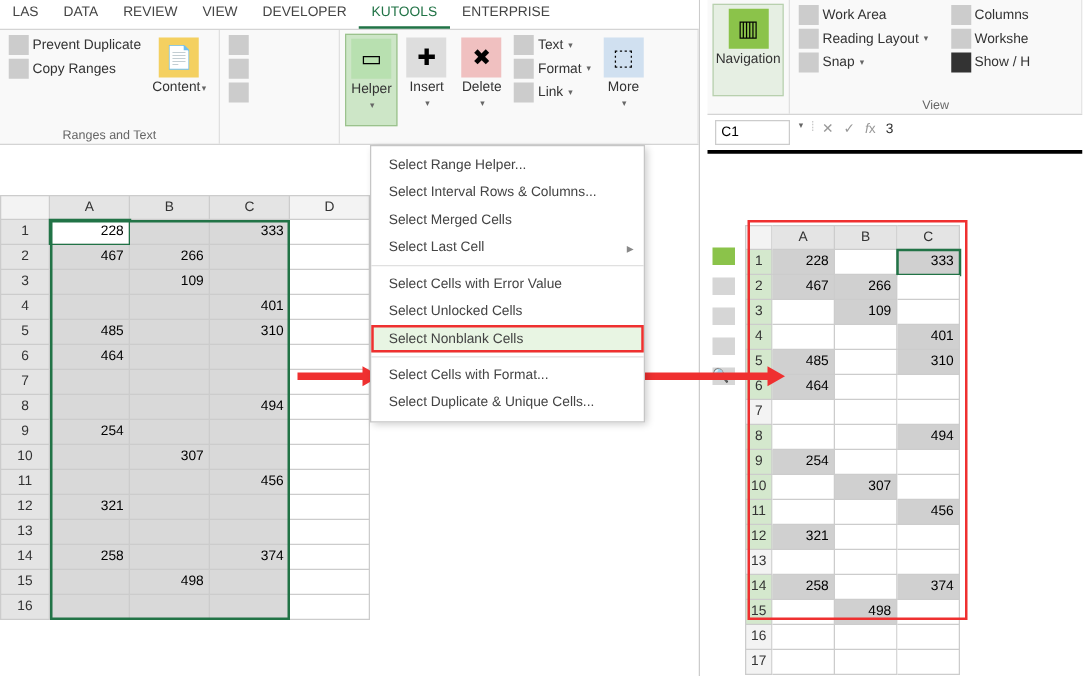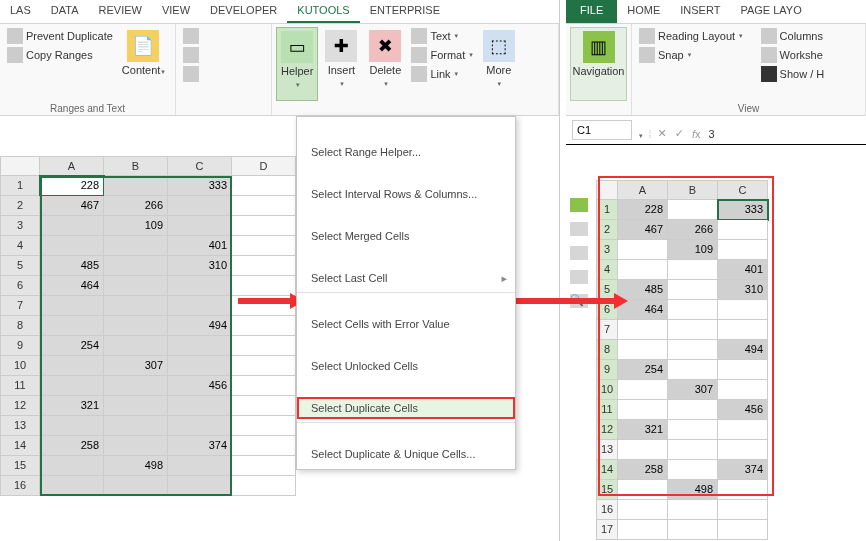--- a/index.html
+++ b/index.html
@@ -17,39 +17,39 @@
 .grp-label { text-align:center; font-size:10px; color:#666; padding:2px 0 1px; }
 .big-btn { display:flex; flex-direction:column; align-items:center; justify-content:flex-start; padding:3px 4px; min-width:42px; cursor:pointer; }
 .big-btn.open { background:#cde6c7; border:1px solid #9bc28d; }
 .big-ico { width:32px; height:32px; background:#ddd; margin-bottom:2px; display:flex; align-items:center; justify-content:center; font-size:18px; }
 .big-lbl { font-size:11px; text-align:center; color:#333; line-height:1.1; }
 .sm-stack { display:flex; flex-direction:column; gap:1px; }
 .sm-btn { display:flex; align-items:center; gap:3px; padding:1px 3px; cursor:pointer; font-size:11px; color:#333; white-space:nowrap; }
 .sm-ico { width:16px; height:16px; background:#ccc; display:inline-block; }
 .tri { font-size:7px; color:#666; margin-left:1px; }
 .dropdown { position:absolute; left:296px; top:116px; width:220px; background:#fff; border:1px solid #c6c6c6; box-shadow:2px 2px 6px rgba(0,0,0,.2); padding:4px 0; z-index:50; }
-.dd-item { padding:5px 14px; font-size:11px; color:#444; cursor:pointer;margin-top:20px; }
+.dd-item { padding:5px 14px; font-size:11px; color:#444; cursor:pointer; }
 .dd-item.hl { background:#e8f5e3; border:2px solid #ef3030; padding:3px 12px; }
 .dd-sep { height:1px; background:#e0e0e0; margin:3px 0; }
 .arrow-sub { position:absolute; right:8px; color:#888; }
 .sheet-hdr { display:flex; height:20px; margin-top:6px; }
 .corner { width:40px; border:1px solid #ccc; background:#f3f3f3; }
 .col-h { width:64px; border:1px solid #ccc; border-left:0; background:#e4e4e4; text-align:center; line-height:18px; color:#333; }
 .col-h.nosel { background:#f3f3f3; }
 .row { display:flex; height:20px; }
 .row-h { width:40px; border:1px solid #ccc; border-top:0; background:#e4e4e4; text-align:center; line-height:18px; color:#333; }
 .row-h.nosel { background:#f3f3f3; }
 .cell { width:64px; border:1px solid #ccc; border-top:0; border-left:0; background:#d9d9d9; text-align:right; padding-right:4px; line-height:18px; color:#000; }
 .cell.nosel { background:#fff; }
 .cell.active { background:#fff; outline:2px solid #217346; outline-offset:-1px; }
 .grid-wrap { position:relative; }
 .sel-border { position:absolute; border:2px solid #217346; pointer-events:none; }
 .arrow-red-line { position:absolute; height:6px; background:#ef3030; }
 .arrow-head { position:absolute; width:0; height:0; border-top:8px solid transparent; border-bottom:8px solid transparent; border-left:14px solid #ef3030; }
-.namebox { padding:4px 6px; display:flex; align-items:flex-end; gap:6px; border-bottom:1px solid #000000; }
+.namebox { padding:4px 6px; display:flex; align-items:flex-start; gap:6px; border-bottom:3px solid #000000; }
 .nb-input { width:60px; height:20px; border:1px solid #ccc; padding:0 4px; font-size:11px; }
 .fx-area { display:flex; align-items:center; gap:8px; color:#999; font-size:11px; }
 .side-icons { position:absolute; left:4px; top:198px; display:flex; flex-direction:column; gap:10px; }
 .side-ico { width:18px; height:14px; background:#d6d6d6; }
 .side-ico.g { background:#8bc34a; }
 .r-grid { position:absolute; left:30px; top:174px; }
 .red-box { position:absolute; border:2px solid #ef3030; pointer-events:none; }
 .hl-cell { background:#d0d0d0 !important; }
 .nav-btn { background:#e6efe3; border:1px solid #b8d0ae; }
 </style>
@@ -147,22 +147,23 @@
   </div>
 
   <div class="dropdown" id="dropdown">
       <div class="dd-item">Select Range Helper...</div>
       <div class="dd-item">Select Interval Rows &amp; Columns...</div>
       <div class="dd-item">Select Merged Cells</div>
       <div class="dd-item">Select Last Cell<span class="arrow-sub">▸</span></div>
       <div class="dd-sep"></div>
       <div class="dd-item">Select Cells with Error Value</div>
       <div class="dd-item">Select Unlocked Cells</div>
-      <div class="dd-item hl">Select Duplicate Cells</div>
+      <div class="dd-item hl">Select Nonblank Cells</div>
       <div class="dd-sep"></div>
+      <div class="dd-item">Select Cells with Format...</div>
       <div class="dd-item">Select Duplicate &amp; Unique Cells...</div>
     </div>
 
   <div class="grid-wrap" style="margin-top:40px" id="grid-left">
       <div class="sheet-hdr">
         <div class="corner" style="width: 40px;"></div>
         <div class="col-h" style="width: 64px;">A</div>
         <div class="col-h" style="width: 64px;">B</div>
         <div class="col-h" style="width: 64px;">C</div>
         <div class="col-h nosel" style="width: 64px;">D</div>
@@ -277,39 +278,37 @@
         <div class="cell" style="width: 64px;"></div>
         <div class="cell" style="width: 64px;"></div>
         <div class="cell" style="width: 64px;"></div>
         <div class="cell nosel" style="width: 64px;"></div>
       </div>
       <div class="sel-border" style="left: 40px; top: 20px; width: 192px; height: 320px;"></div>
     </div>
 </div>
 
 <div class="pane right">
-  <div class="tabs" id="tabs-right">
-      <div class="tab file">FILE</div>
-      <div class="tab">HOME</div>
-      <div class="tab">INSERT</div>
-      <div class="tab">PAGE LAYO</div>
-    </div>
   <div class="ribbon">
     <div class="grp" style="width:66px">
       <div class="grp-body">
         <div class="big-btn nav-btn">
           <div class="big-ico" style="background:#8bc34a">▥</div>
           <span class="big-lbl">Navigation</span>
         </div>
       </div>
       <div class="grp-label">&nbsp;</div>
     </div>
     <div class="grp" style="flex:1">
       <div class="grp-body">
         <div class="sm-stack">
+          <div class="sm-btn">
+              <span class="sm-ico"></span>
+              <span>Work Area</span>
+            </div>
           <div class="sm-btn">
               <span class="sm-ico"></span>
               <span>Reading Layout</span>
               <span class="tri">▾</span>
             </div>
           <div class="sm-btn">
               <span class="sm-ico"></span>
               <span>Snap</span>
               <span class="tri">▾</span>
             </div>

